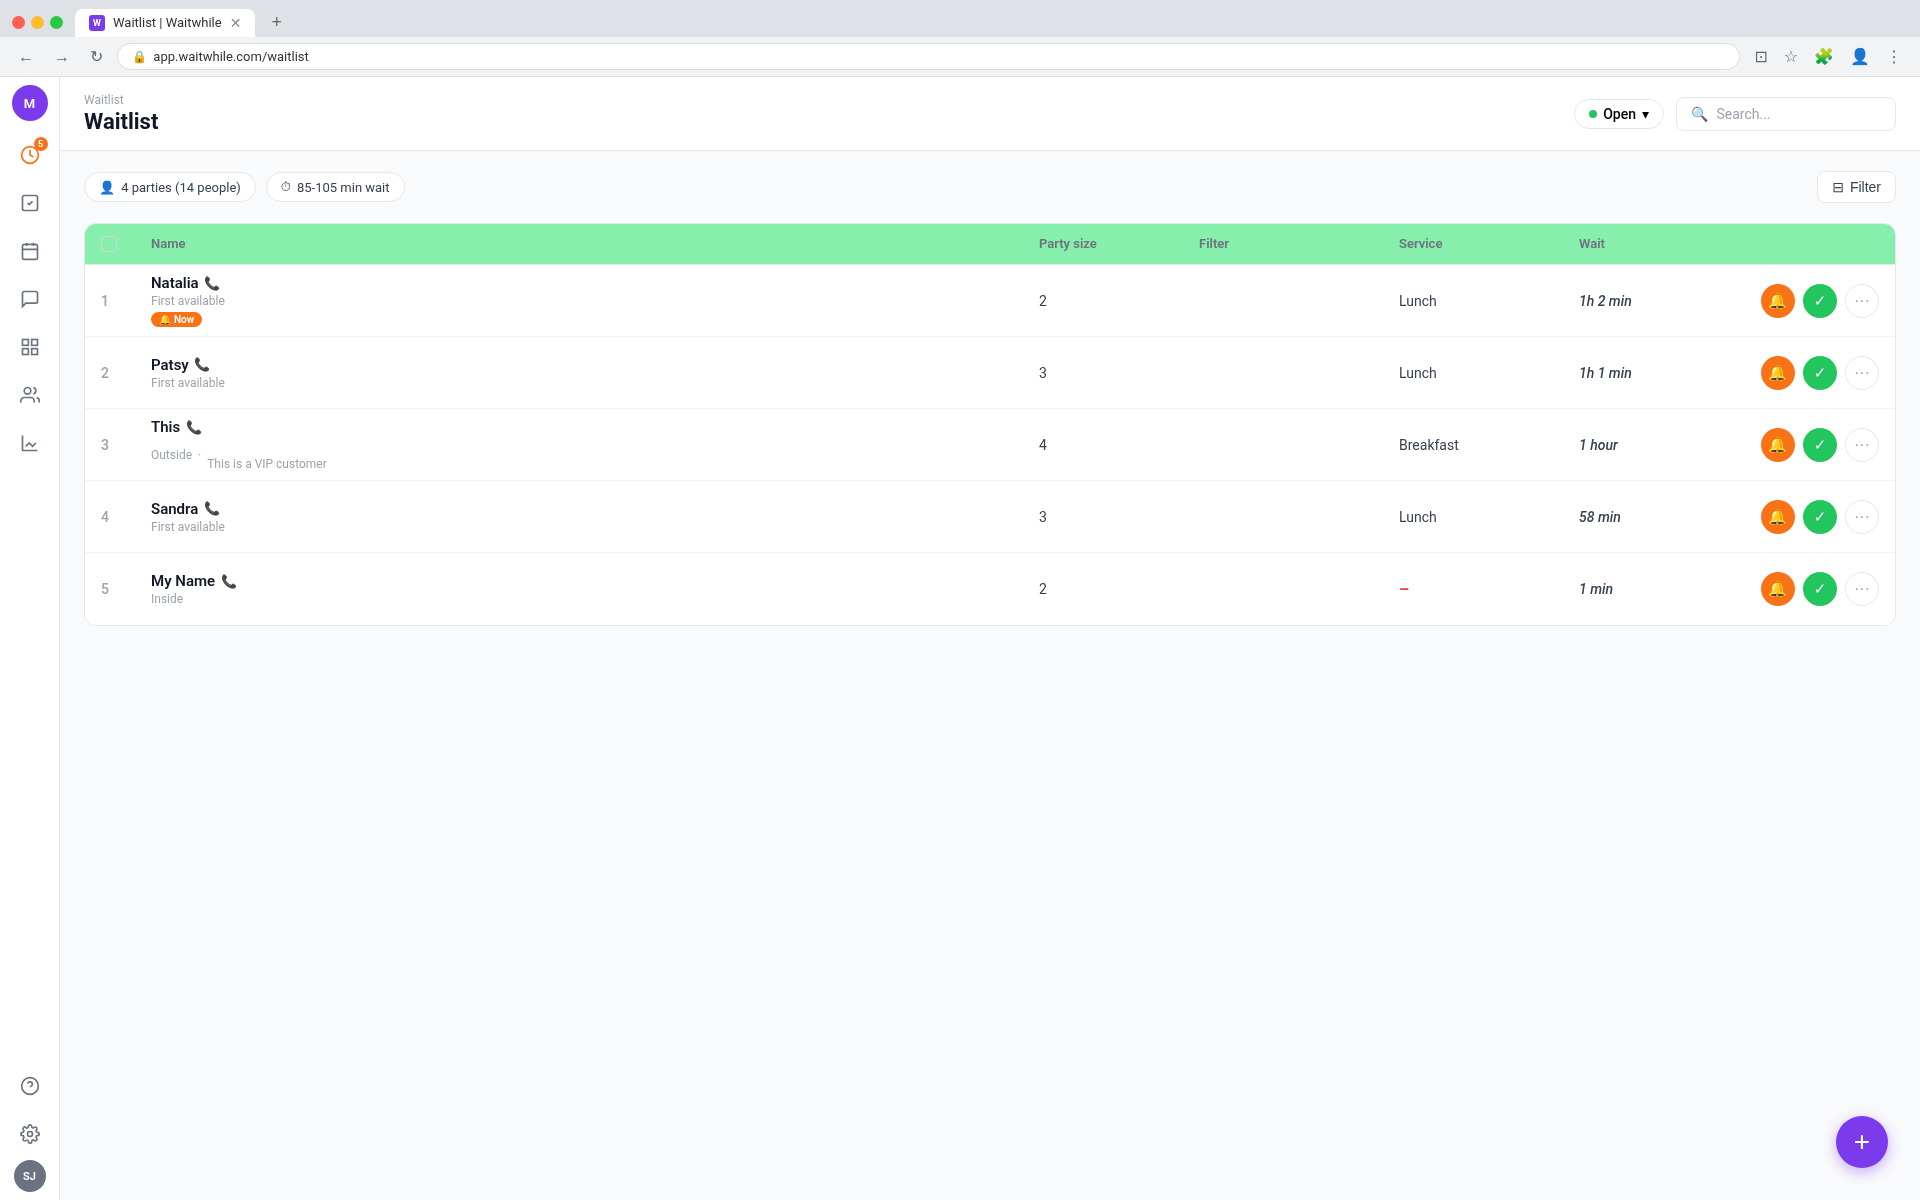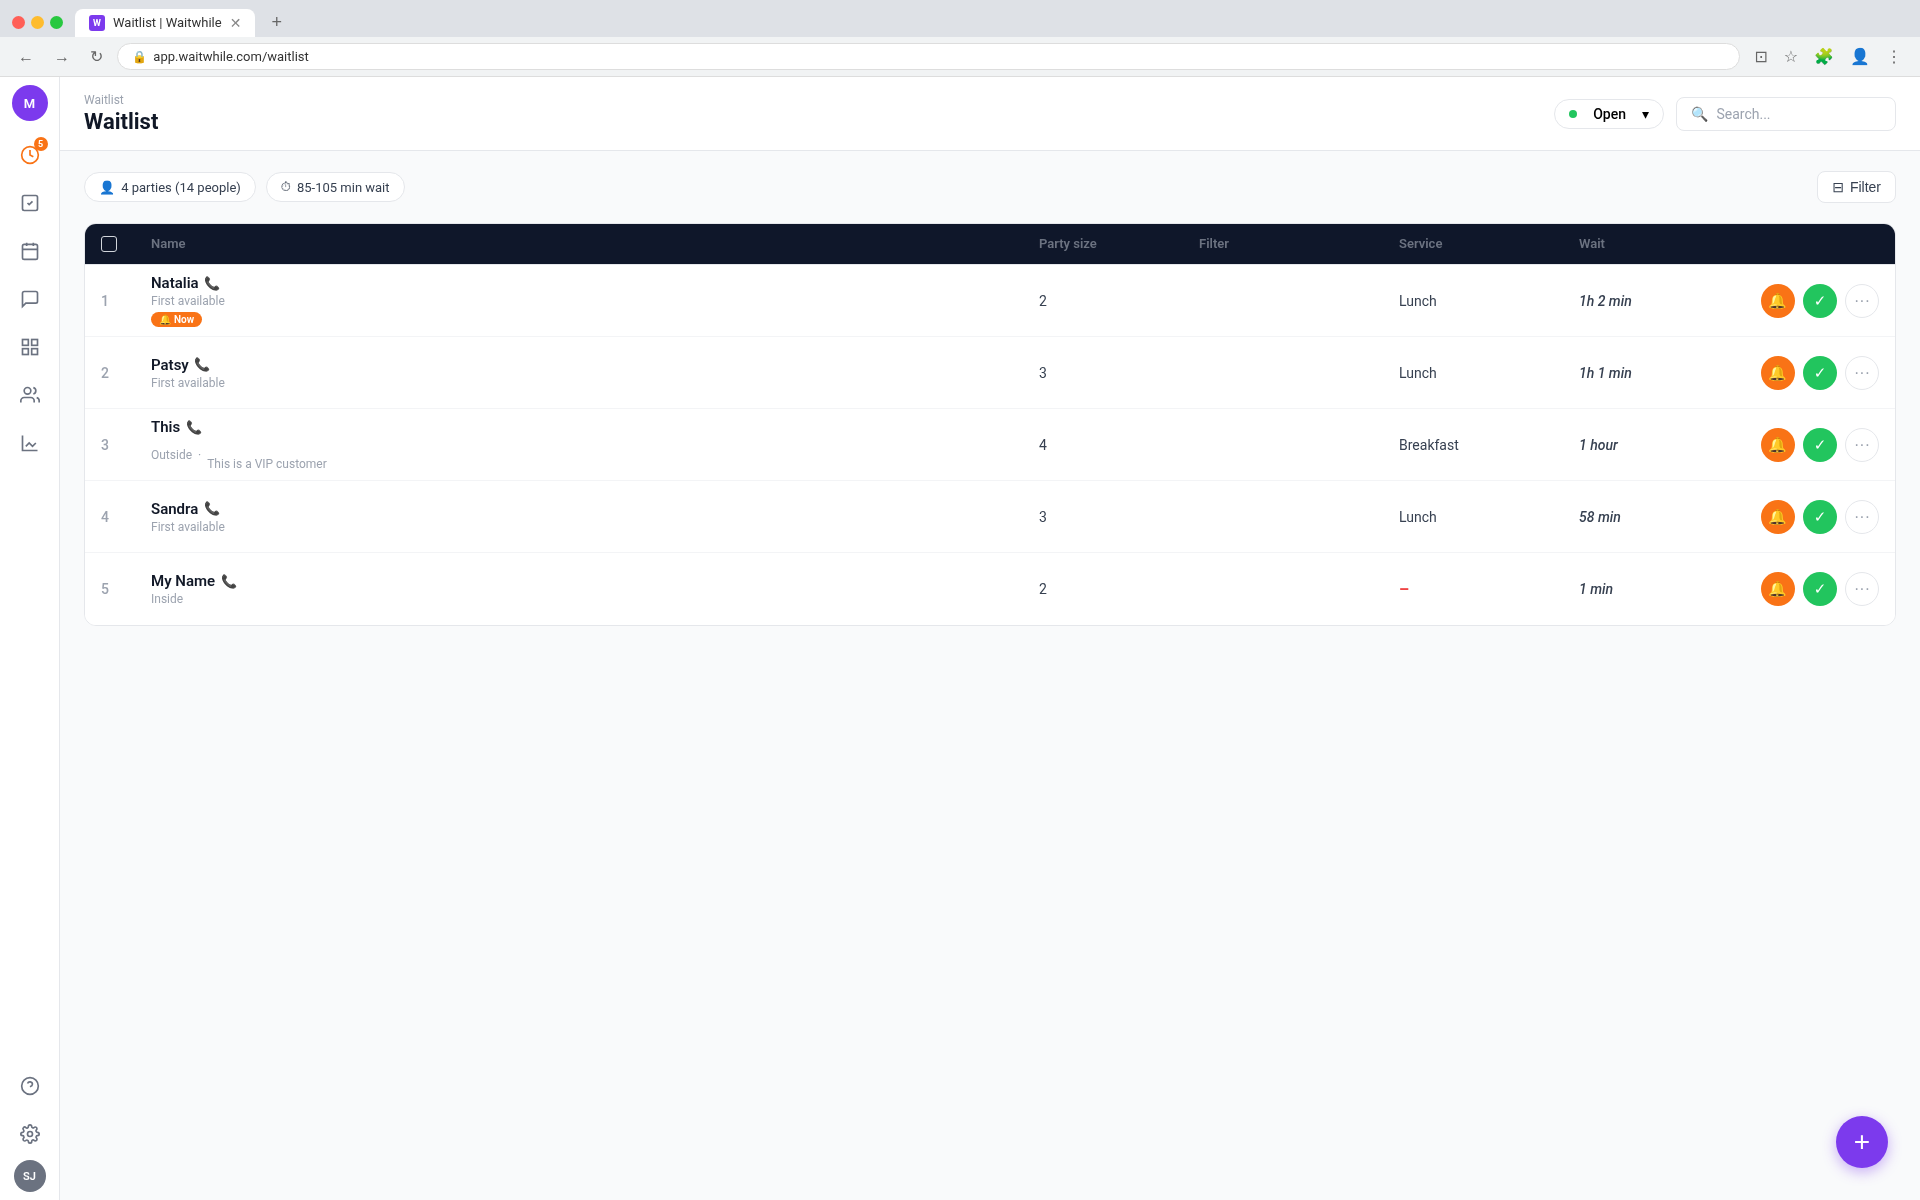--- a/index.html
+++ b/index.html
@@ -40,36 +40,36 @@
 
     
     .main { flex: 1; display: flex; flex-direction: column; overflow: hidden; background: #f9fafb; }
 
     
     .header { background: white; padding: 16px 24px; border-bottom: 1px solid #e5e7eb; display: flex; align-items: center; justify-content: space-between; flex-shrink: 0; }
     .header-left {}
     .header-breadcrumb { font-size: 12px; color: #9ca3af; margin-bottom: 2px; }
     .header-title { font-size: 22px; font-weight: 700; color: #111827; }
     .header-right { display: flex; align-items: center; gap: 12px; }
-    .status-badge { background: white; border: 1px solid #e5e7eb; border-radius: 20px; padding: 6px 14px; display: flex; align-items: center; gap: 16px; font-size: 14px; font-weight: 500; cursor: pointer; }
+    .status-badge { background: white; border: 1px solid #e5e7eb; border-radius: 20px; padding: 6px 14px; display: flex; align-items: center; gap: 6px; font-size: 14px; font-weight: 500; cursor: pointer; }
     .status-dot { width: 8px; height: 8px; border-radius: 50%; background: #22c55e; }
     .search-bar { border: 1px solid #e5e7eb; border-radius: 8px; padding: 8px 14px; display: flex; align-items: center; gap: 8px; font-size: 14px; color: #9ca3af; background: white; width: 220px; cursor: text; }
 
     
     .content { flex: 1; padding: 20px 24px; overflow-y: auto; }
 
     
     .stats-bar { display: flex; align-items: center; justify-content: space-between; margin-bottom: 20px; }
     .stats-left { display: flex; gap: 10px; }
     .stat-chip { background: white; border: 1px solid #e5e7eb; border-radius: 20px; padding: 6px 14px; font-size: 13px; color: #374151; display: flex; align-items: center; gap: 6px; }
     .filter-btn { background: white; border: 1px solid #e5e7eb; border-radius: 8px; padding: 7px 14px; font-size: 14px; color: #374151; display: flex; align-items: center; gap: 6px; cursor: pointer; }
 
     
     .table-container { background: white; border-radius: 12px; border: 1px solid #e5e7eb; overflow: hidden; }
-    .table-header { display: grid; grid-template-columns: 50px 1fr 160px 200px 180px 160px 140px; padding: 12px 16px; border-bottom: 1px solid #e5e7eb; background: #0f172a; }
+    .table-header { display: grid; grid-template-columns: 50px 1fr 160px 200px 180px 160px 140px; padding: 12px 16px; border-bottom: 1px solid #e5e7eb; background: #86efac; }
     .th { font-size: 13px; font-weight: 600; color: #6b7280; }
     .table-row { display: grid; grid-template-columns: 50px 1fr 160px 200px 180px 160px 140px; padding: 0 16px; border-bottom: 1px solid #f3f4f6; align-items: center; min-height: 72px; background: white; }
     .table-row:last-child { border-bottom: none; }
     .row-num { font-size: 14px; color: #9ca3af; font-weight: 500; }
     .row-name-block {}
     .row-name { font-size: 15px; font-weight: 600; color: #111827; display: flex; align-items: center; gap: 6px; }
     .row-sub { font-size: 12px; color: #9ca3af; margin-top: 2px; display: flex; align-items: center; gap: 4px; }
     .now-badge { background: #f97316; color: white; font-size: 10px; font-weight: 600; padding: 2px 8px; border-radius: 10px; margin-top: 4px; display: inline-block; }
     .phone-icon { color: #9ca3af; font-size: 13px; }
     .party-size { font-size: 14px; color: #374151; }

